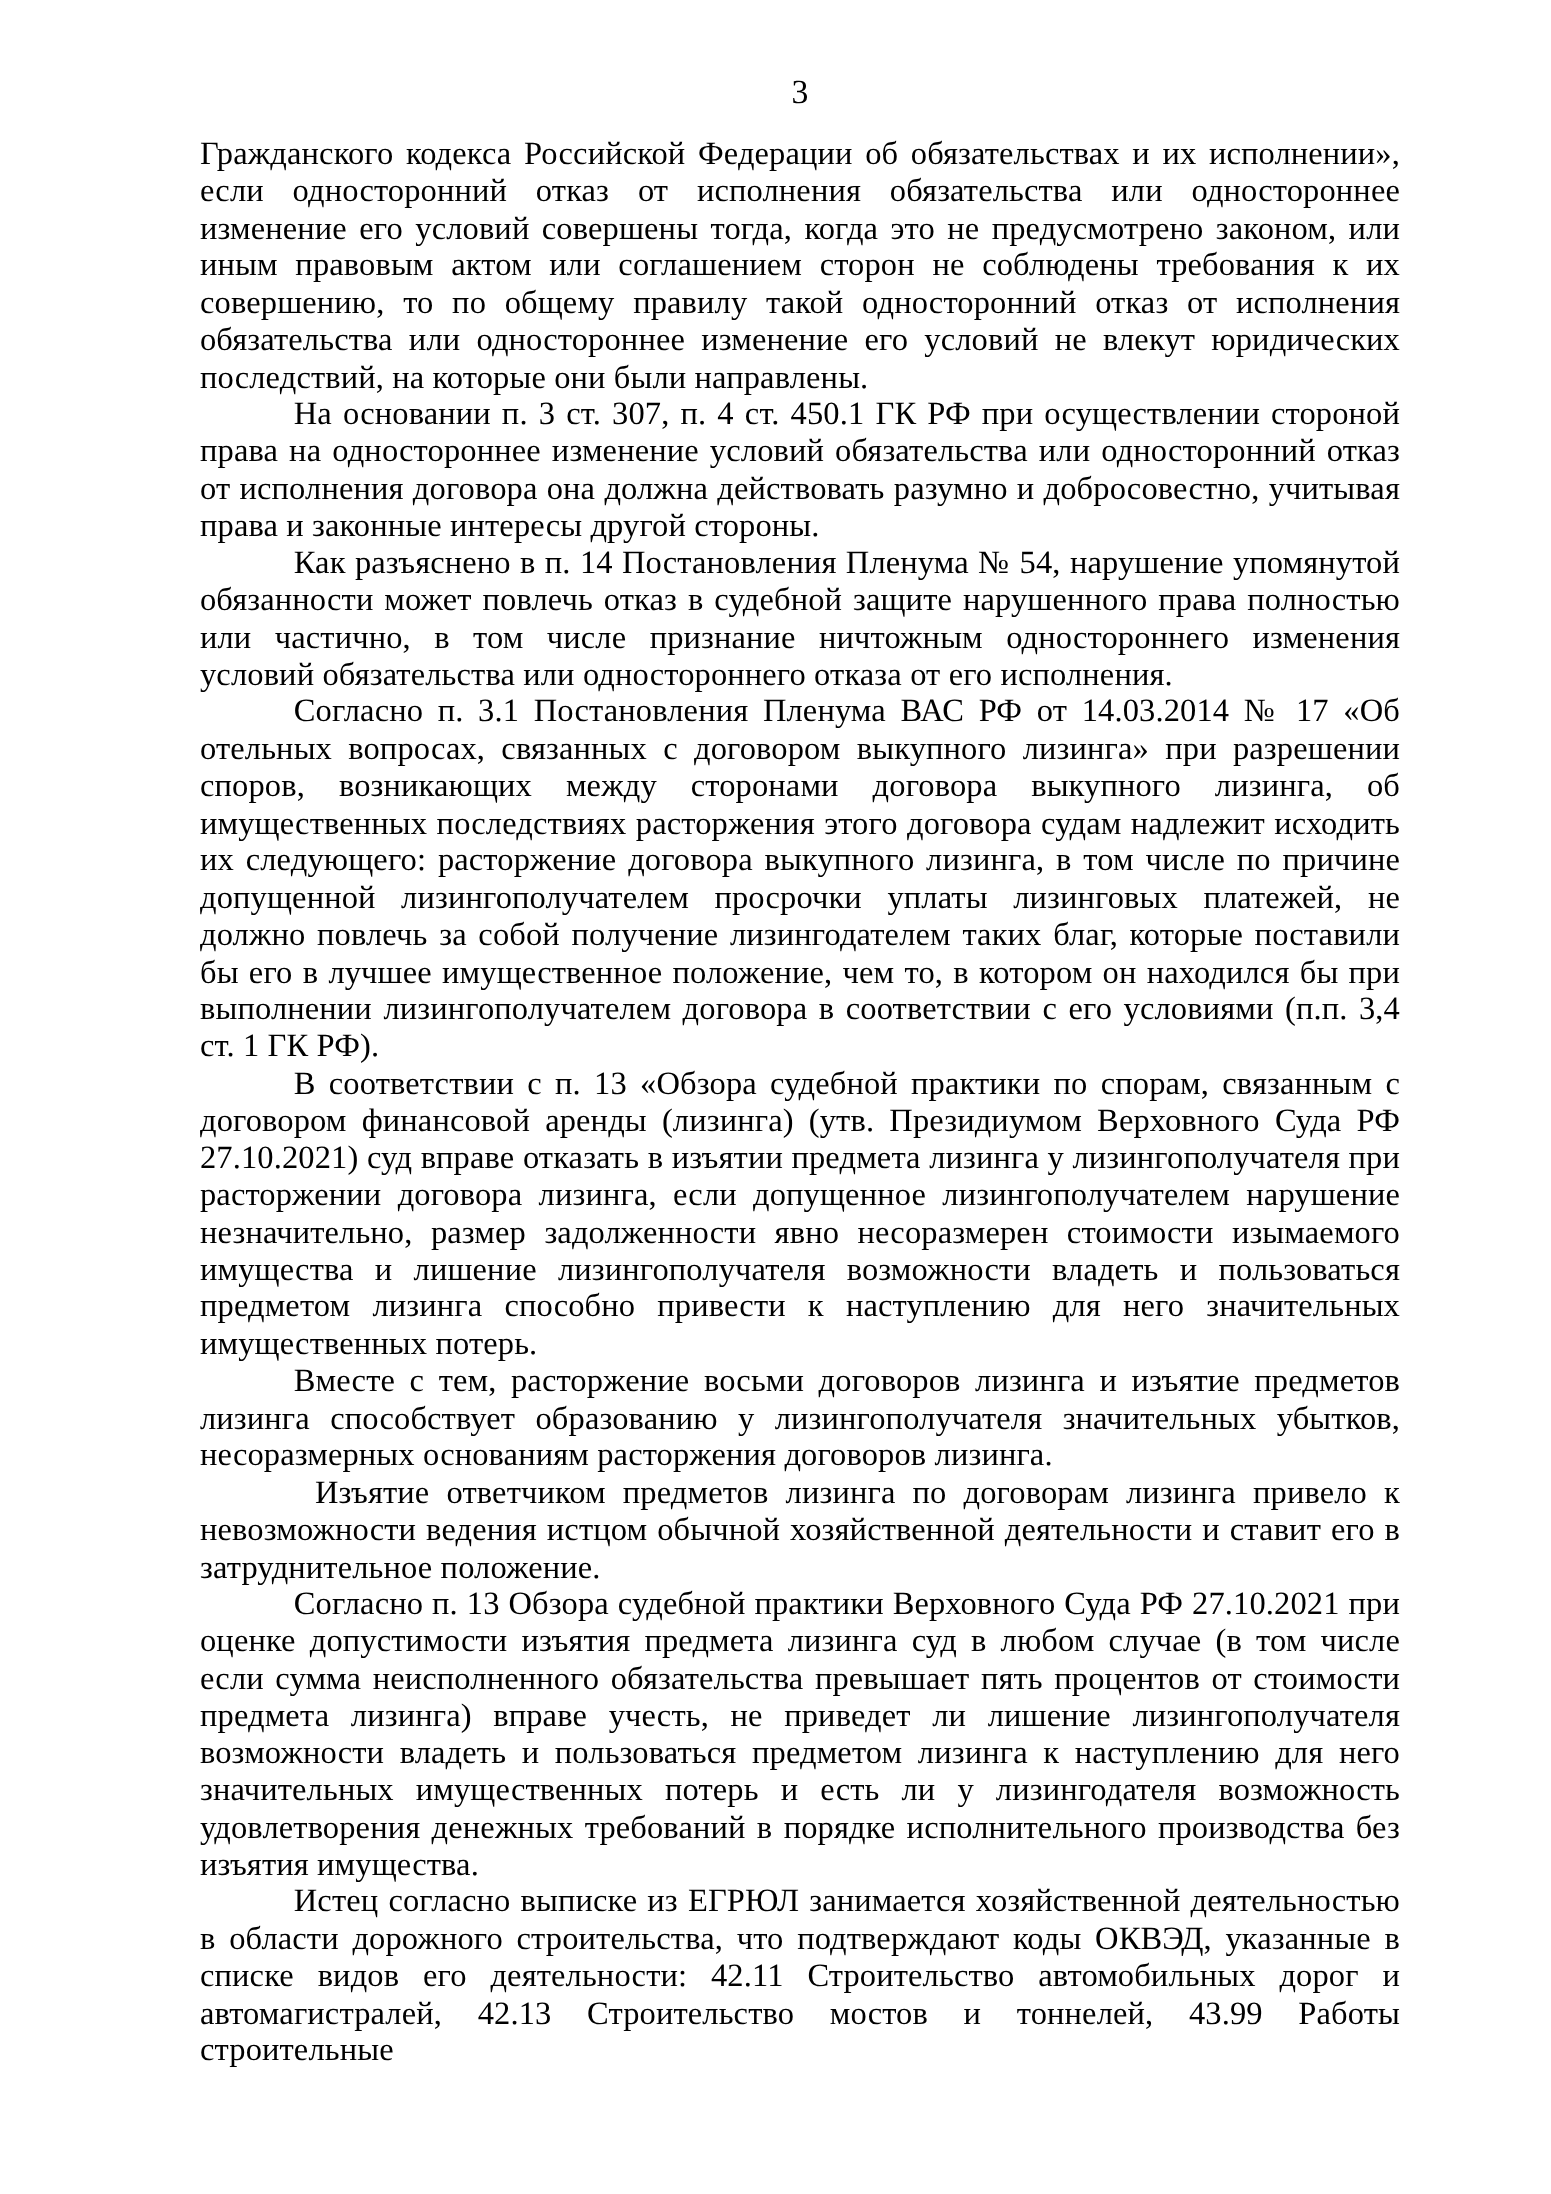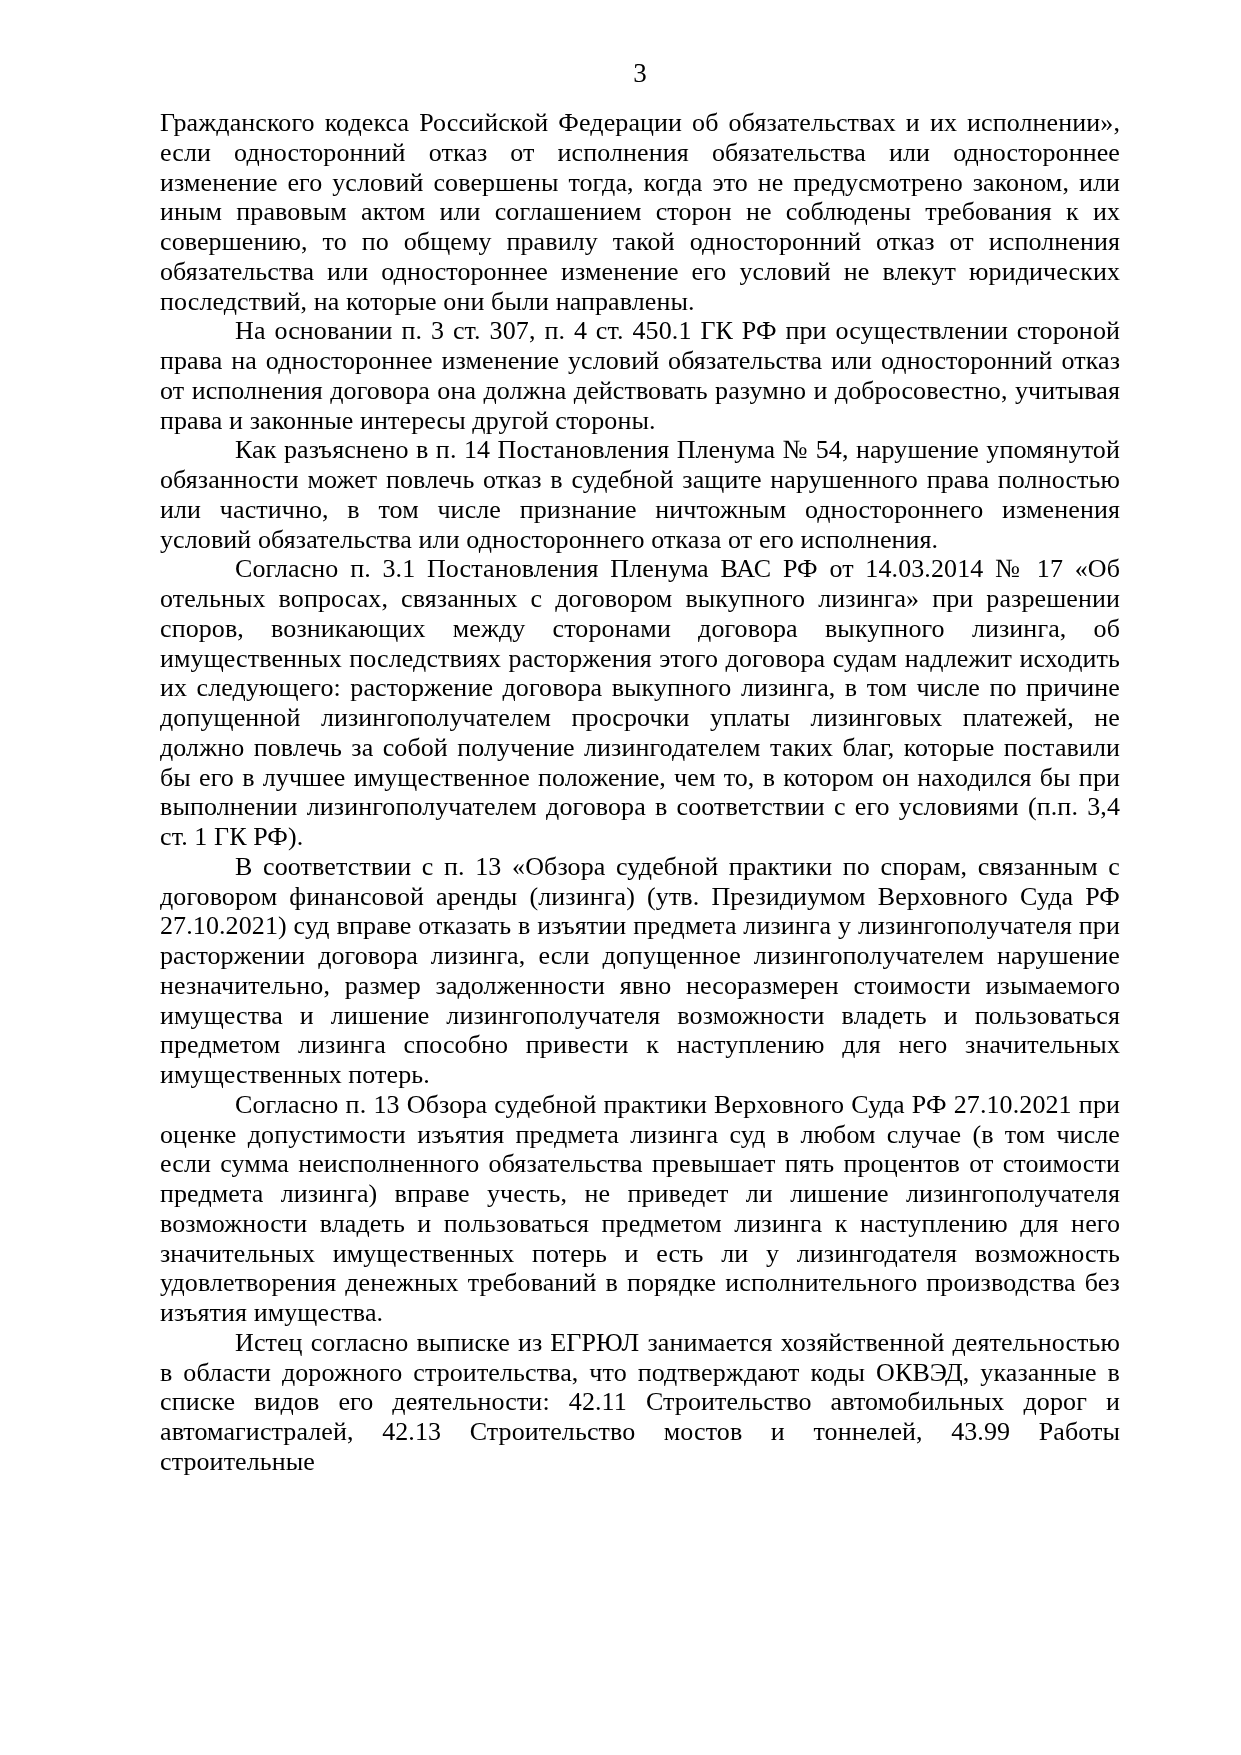--- a/index.html
+++ b/index.html
@@ -53,16 +53,18 @@
 
 <div class="page">
   <div class="page-number">3</div>
 
   <div class="content">
     <p class="no-indent">Гражданского кодекса Российской Федерации об обязательствах и их исполнении», если односторонний отказ от исполнения обязательства или одностороннее изменение его условий совершены тогда, когда это не предусмотрено законом, или иным правовым актом или соглашением сторон не соблюдены требования к их совершению, то по общему правилу такой односторонний отказ от исполнения обязательства или одностороннее изменение его условий не влекут юридических последствий, на которые они были направлены.</p>
     <p>На основании п. 3 ст. 307, п. 4 ст. 450.1 ГК РФ при осуществлении стороной права на одностороннее изменение условий обязательства или односторонний отказ от исполнения договора она должна действовать разумно и добросовестно, учитывая права и законные интересы другой стороны.</p>
     <p>Как разъяснено в п. 14 Постановления Пленума № 54, нарушение упомянутой обязанности может повлечь отказ в судебной защите нарушенного права полностью или частично, в том числе признание ничтожным одностороннего изменения условий обязательства или одностороннего отказа от его исполнения.</p>
     <p>Согласно п. 3.1 Постановления Пленума ВАС РФ от 14.03.2014 № 17 «Об отельных вопросах, связанных с договором выкупного лизинга»  при разрешении споров, возникающих между сторонами договора выкупного лизинга, об имущественных последствиях расторжения этого договора судам надлежит исходить их следующего: расторжение договора выкупного лизинга, в том числе по причине допущенной лизингополучателем просрочки уплаты лизинговых платежей, не должно повлечь за собой получение лизингодателем таких благ, которые поставили бы его в лучшее имущественное положение, чем то, в котором он находился бы при выполнении лизингополучателем договора в соответствии с его условиями (п.п. 3,4 ст. 1 ГК РФ).</p>
     <p>В соответствии с п. 13 «Обзора судебной практики по спорам, связанным с договором финансовой аренды (лизинга) (утв. Президиумом Верховного Суда РФ 27.10.2021) суд вправе отказать в изъятии предмета лизинга у лизингополучателя при расторжении договора лизинга, если допущенное лизингополучателем нарушение незначительно, размер задолженности явно несоразмерен стоимости изымаемого имущества и лишение лизингополучателя возможности владеть и пользоваться предметом лизинга способно привести к наступлению для него значительных имущественных потерь.</p>
+    <p>Вместе с тем, расторжение восьми договоров лизинга и изъятие предметов лизинга способствует образованию у лизингополучателя значительных убытков, несоразмерных основаниям расторжения договоров лизинга.</p>
+    <p class="indent-lg">Изъятие ответчиком предметов лизинга по договорам лизинга привело к невозможности ведения истцом обычной хозяйственной деятельности и ставит его в затруднительное положение.</p>
     <p>Согласно п. 13 Обзора судебной практики Верховного Суда РФ 27.10.2021 при оценке допустимости изъятия предмета лизинга суд в любом случае (в том числе если сумма неисполненного обязательства превышает пять процентов от стоимости предмета лизинга) вправе учесть, не приведет ли лишение лизингополучателя возможности владеть и пользоваться предметом лизинга к наступлению для него значительных имущественных потерь и есть ли у лизингодателя возможность удовлетворения денежных требований в порядке исполнительного производства без изъятия имущества.</p>
     <p>Истец согласно выписке из ЕГРЮЛ занимается хозяйственной деятельностью в области дорожного строительства, что подтверждают коды ОКВЭД, указанные в списке видов его деятельности: 42.11 Строительство автомобильных дорог и автомагистралей, 42.13 Строительство мостов и тоннелей, 43.99 Работы строительные</p>
   </div>
 </div>
 
 </body></html>

